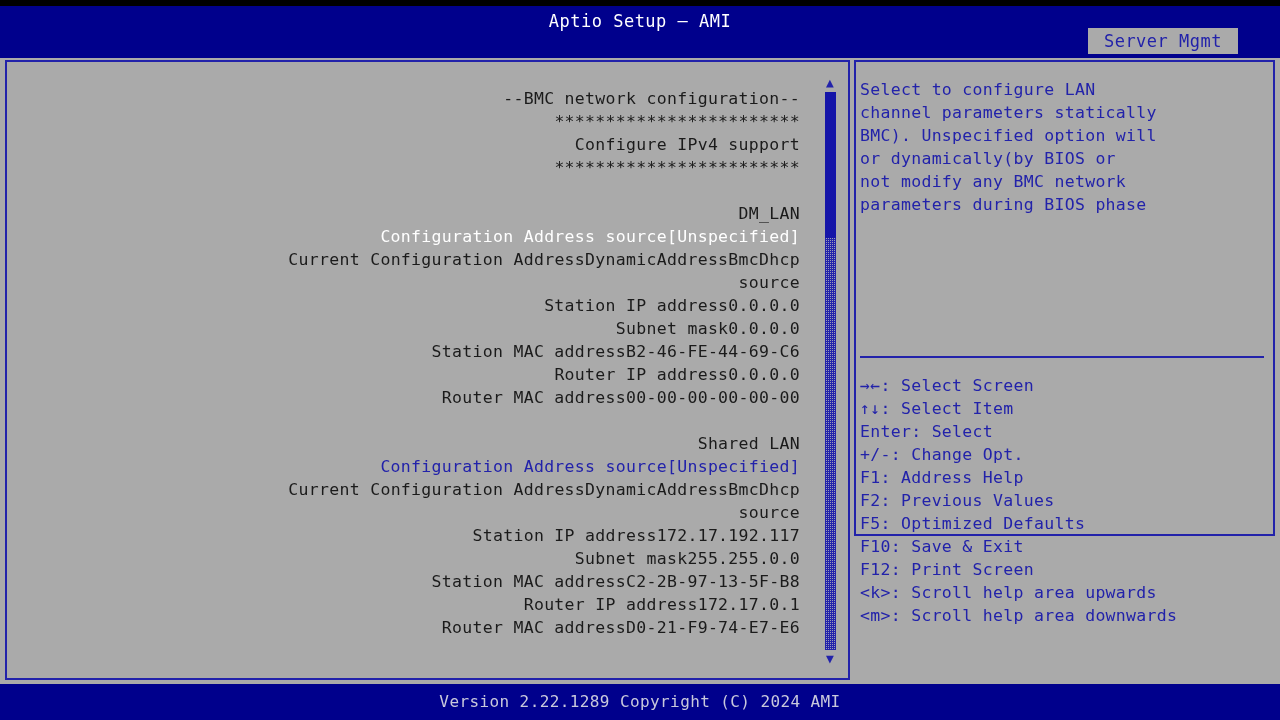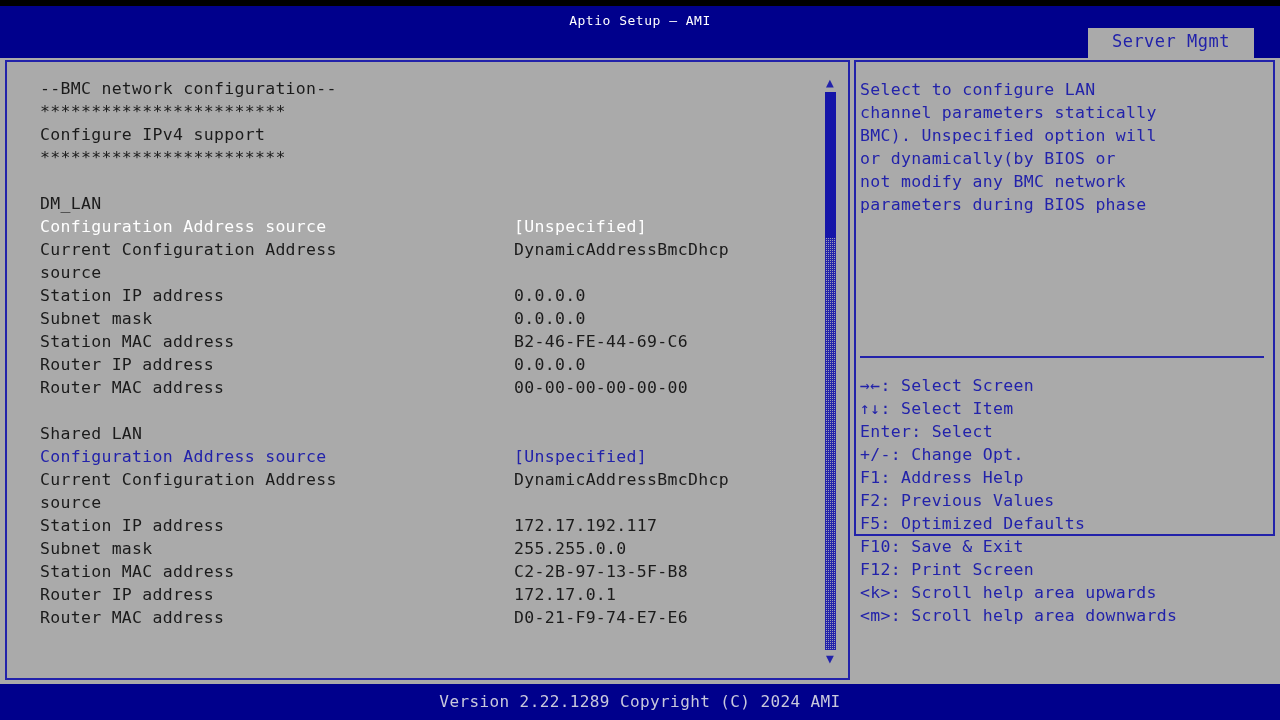--- a/index.html
+++ b/index.html
@@ -16,42 +16,42 @@
   .topstrip{position:absolute;left:0;top:0;width:1280px;height:6px;background:#000000;}
 
   
   .titlebar{
     position:absolute;left:0;top:6px;width:1280px;height:30px;
     background:#00008c;
   }
   .title{
     position:absolute;left:0;top:6px;width:1280px;height:30px;
     line-height:30px;text-align:center;color:#ffffff;
-    font-size:13px;letter-spacing:0.5px;
+    font-size:17px;letter-spacing:0.5px;
   }
 
   
   .tabstrip{position:absolute;left:0;top:36px;width:1280px;height:22px;background:#00008c;}
   .tab-active{
-    position:absolute;right:26px;top:28px;height:34px;line-height:26px;
+    position:absolute;right:42px;top:28px;height:26px;line-height:26px;
     background:#aaaaaa;color:#2222aa;font-size:17px;
-    padding:0 24px;letter-spacing:0.5px;
+    padding:0 16px;letter-spacing:0.5px;
   }
 
   
   .body-bg{position:absolute;left:0;top:58px;width:1280px;height:626px;background:#aaaaaa;}
 
   
   .left-panel{
     position:absolute;left:5px;top:60px;width:845px;height:620px;
     border:2px solid #2222aa;box-sizing:border-box;
     background:#aaaaaa;
   }
   .list{
-    position:absolute;left:33px;top:15px;width:760px;
+    position:absolute;left:33px;top:25px;width:760px;text-align:right;
   }
   .row{
     height:23px;line-height:23px;font-size:16.5px;white-space:pre;
     letter-spacing:0.3px;
   }
   .row .lbl{display:inline-block;width:474px;}
   .row .val{display:inline-block;}
   .c-dark{color:#1b1b1b;}
   .c-white{color:#ffffff;}
   .c-blue{color:#2222aa;}

